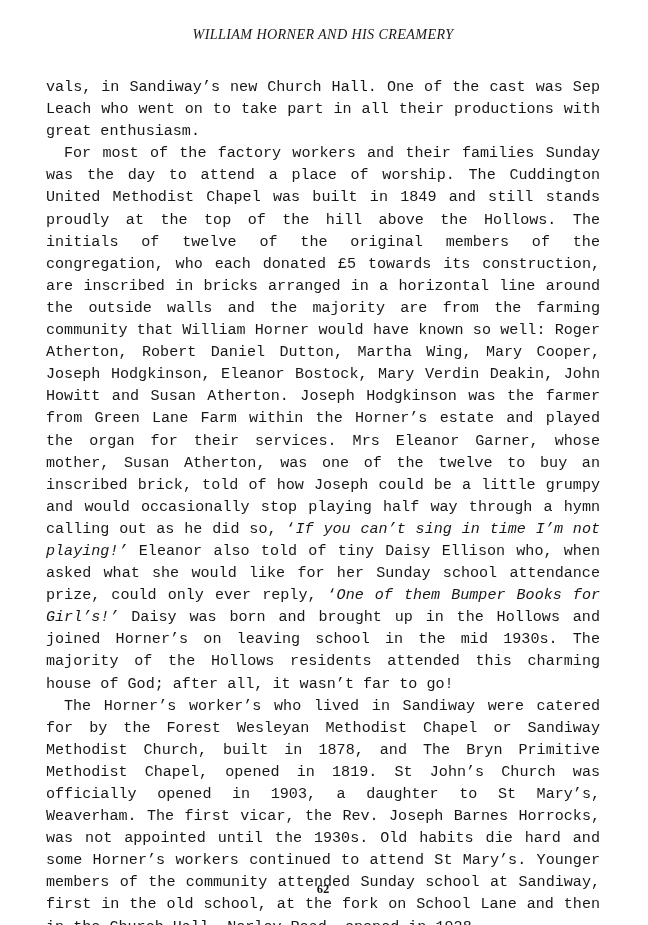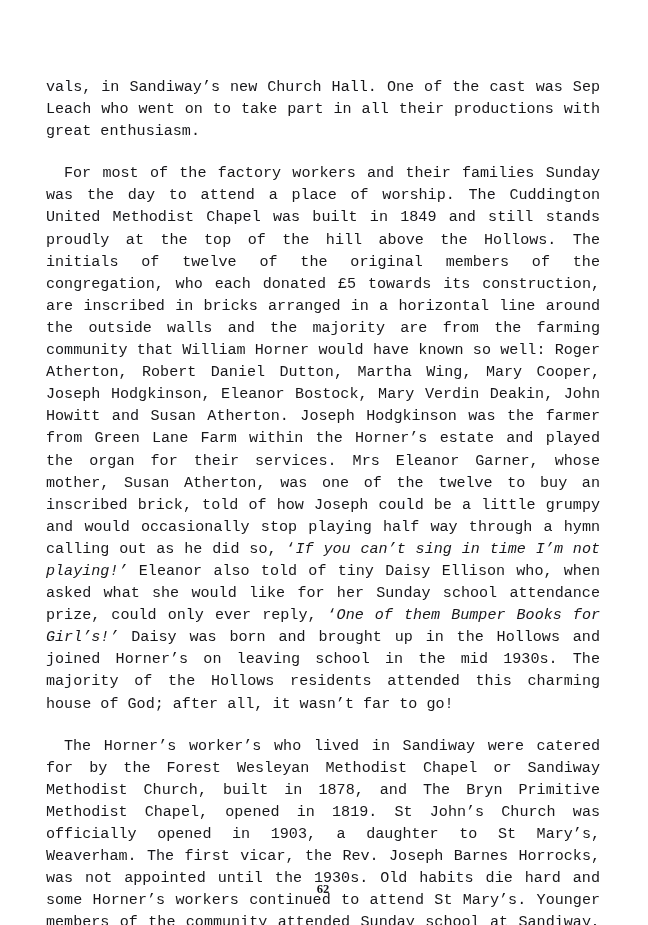--- a/index.html
+++ b/index.html
@@ -51,21 +51,20 @@
     font-size: 15.1px;
     line-height: 22.1px;
     color: #17171a;
     hyphens: manual;
     font-family: Liberation Mono, monospace;
     -webkit-hyphens: manual;
   }
 
   p.para + p.para {
     text-indent: 18px;
-    margin-top: 20px;
   }
 
   p.para i, p.para em {
     font-style: italic;
   }
 
   .folio {
     position: absolute;
     top: 882px;
     left: 46px;
@@ -74,20 +73,21 @@
     font-size: 12.6px;
     font-weight: bold;
     color: #17171a;
   }
 </style>
 </head>
 <body>
 
 <div class="page">
 
+  <div class="running-head">WILLIAM HORNER AND HIS CREAMERY</div>
 
   <div class="text-block">
       <p class="para"><span>vals, in Sandiway’s new Church Hall. One of the cast was Sep Leach who went on to take part in all their productions with great enthusiasm.</span></p>
       <p class="para"><span>For most of the factory workers and their families Sunday was the day to attend a place of worship. The Cuddington United Methodist Chapel was built in 1849 and still stands proudly at the top of the hill above the Hollows. The initials of twelve of the original members of the congregation, who each donated £5 towards its construction, are inscribed in bricks arranged in a horizontal line around the outside walls and the majority are from the farming community that William Horner would have known so well: Roger Atherton, Robert Daniel Dutton, Martha Wing, Mary Cooper, Joseph Hodgkinson, Eleanor Bostock, Mary Verdin Deakin, John Howitt and Susan Atherton. Joseph Hodgkinson was the farmer from Green Lane Farm within the Horner’s estate and played the organ for their services. Mrs Eleanor Garner, whose mother, Susan Atherton, was one of the twelve to buy an inscribed brick, told of how Joseph could be a little grumpy and would occasionally stop playing half way through a hymn calling out as he did so, ‘</span><i>If you can’t sing in time I’m not playing!’</i><span> Eleanor also told of tiny Daisy Ellison who, when asked what she would like for her Sunday school attendance prize, could only ever reply, ‘</span><i>One of them Bumper Books for Girl’s!’</i><span> Daisy was born and brought up in the Hollows and joined Horner’s on leaving school in the mid 1930s. The majority of the Hollows residents attended this charming house of God; after all, it wasn’t far to go!</span></p>
       <p class="para"><span>The Horner’s worker’s who lived in Sandiway were catered for by the Forest Wesleyan Methodist Chapel or Sandiway Methodist Church, built in 1878, and The Bryn Primitive Methodist Chapel, opened in 1819. St John’s Church was officially opened in 1903, a daughter to St Mary’s, Weaverham. The first vicar, the Rev. Joseph Barnes Horrocks, was not appointed until the 1930s. Old habits die hard and some Horner’s workers continued to attend St Mary’s. Younger members of the community attended Sunday school at Sandiway, first in the old school, at the fork on School Lane and then in the Church Hall, Norley Road, opened in 1928.</span></p>
     </div>
 
   <div class="folio">62</div>
 
 </div>

